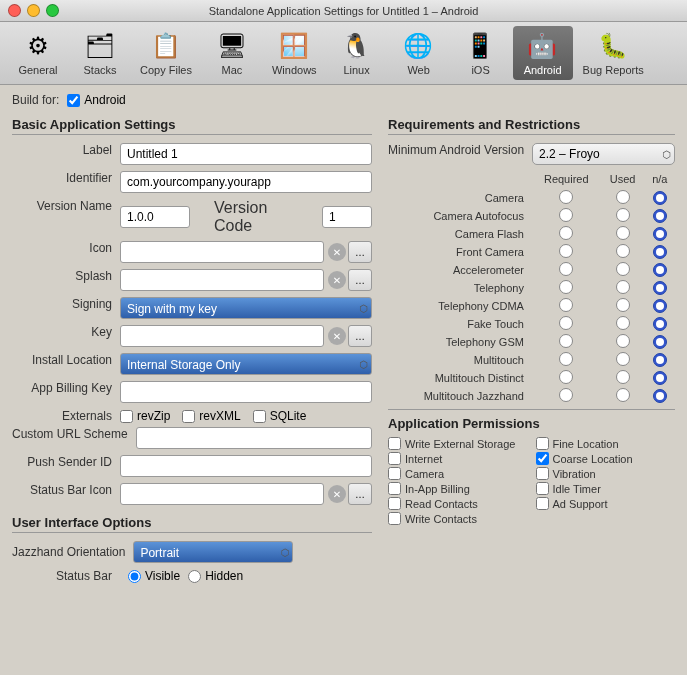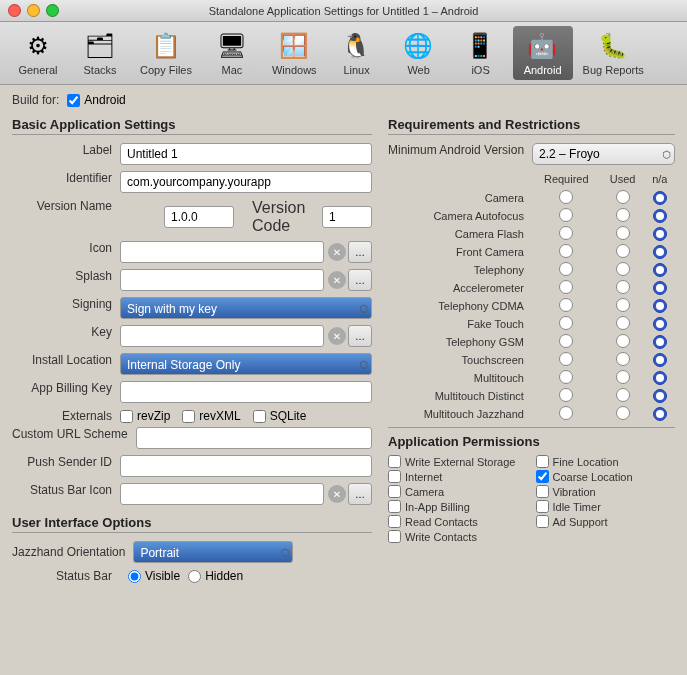--- a/index.html
+++ b/index.html
@@ -174,22 +174,21 @@
       top: 50%;
       transform: translateY(-50%);
       pointer-events: none;
       font-size: 10px;
       color: #555;
     }
     .version-row {
       display: flex;
       align-items: center;
       flex: 1;
-      gap: 12px;
-      margin-left: 44px;
+      gap: 18px;
     }
     .version-row .form-input { flex: 1; }
     .version-code-label { font-size: 16px; color: #333; }
     .version-code-input { width: 50px; }
     .externals-row {
       display: flex;
       align-items: center;
       margin-bottom: 4px;
     }
     .checkbox-group {
@@ -578,44 +577,44 @@
       <div class="radio-btn"></div>
     </td>
     <td>
       <div class="radio-btn"></div>
     </td>
     <td>
       <div class="radio-btn na-selected"></div>
     </td>
   </tr>
             <tr>
+    <td class="perm-name">Accelerometer</td>
+    <td>
+      <div class="radio-btn"></div>
+    </td>
+    <td>
+      <div class="radio-btn"></div>
+    </td>
+    <td>
+      <div class="radio-btn na-selected"></div>
+    </td>
+  </tr>
+            <tr>
     <td class="perm-name">Telephony</td>
     <td>
       <div class="radio-btn"></div>
     </td>
     <td>
       <div class="radio-btn"></div>
     </td>
     <td>
       <div class="radio-btn na-selected"></div>
     </td>
   </tr>
             <tr>
-    <td class="perm-name">Accelerometer</td>
-    <td>
-      <div class="radio-btn"></div>
-    </td>
-    <td>
-      <div class="radio-btn"></div>
-    </td>
-    <td>
-      <div class="radio-btn na-selected"></div>
-    </td>
-  </tr>
-            <tr>
     <td class="perm-name">Telephony CDMA</td>
     <td>
       <div class="radio-btn"></div>
     </td>
     <td>
       <div class="radio-btn"></div>
     </td>
     <td>
       <div class="radio-btn na-selected"></div>
     </td>
@@ -627,32 +626,20 @@
     </td>
     <td>
       <div class="radio-btn"></div>
     </td>
     <td>
       <div class="radio-btn na-selected"></div>
     </td>
   </tr>
             <tr>
     <td class="perm-name">Telephony GSM</td>
-    <td>
-      <div class="radio-btn"></div>
-    </td>
-    <td>
-      <div class="radio-btn"></div>
-    </td>
-    <td>
-      <div class="radio-btn na-selected"></div>
-    </td>
-  </tr>
-            <tr>
-    <td class="perm-name">Touchscreen</td>
     <td>
       <div class="radio-btn"></div>
     </td>
     <td>
       <div class="radio-btn"></div>
     </td>
     <td>
       <div class="radio-btn na-selected"></div>
     </td>
   </tr>

